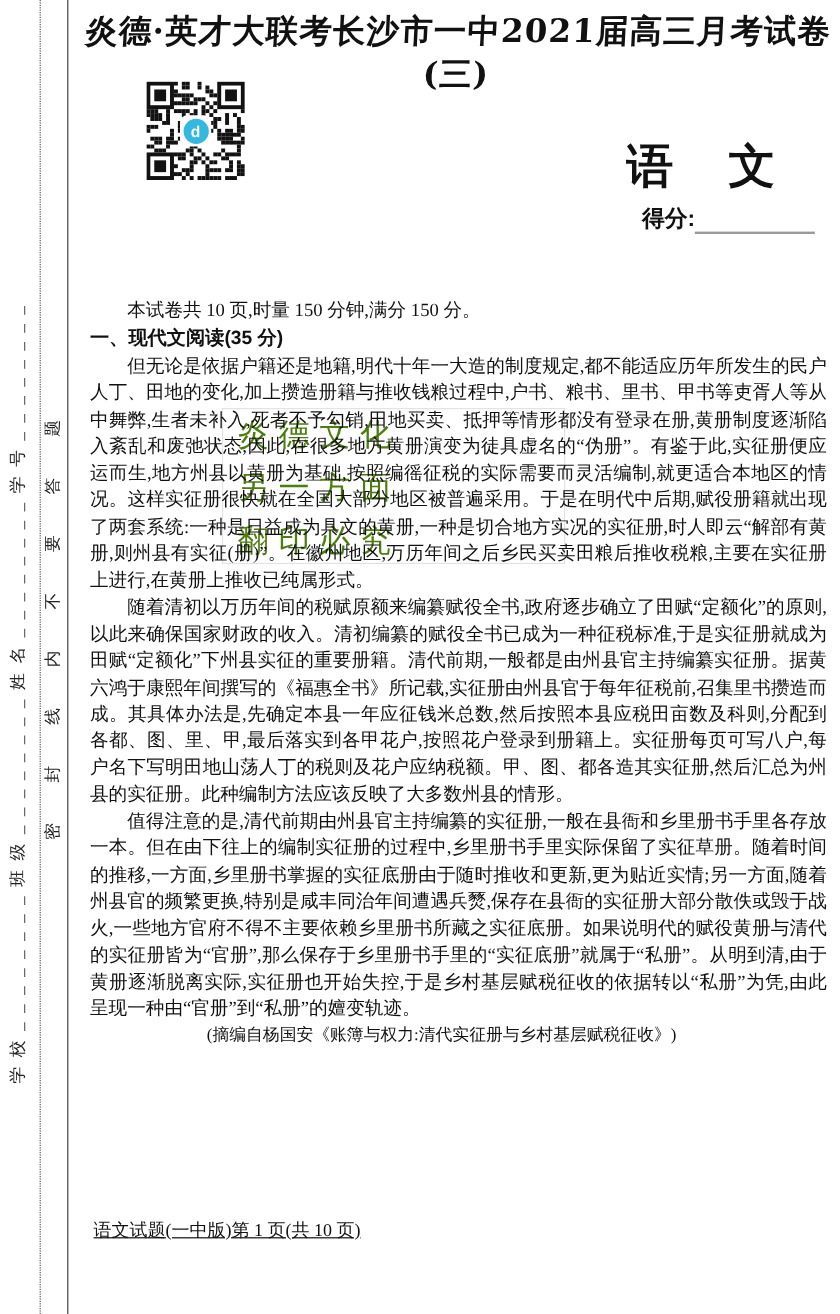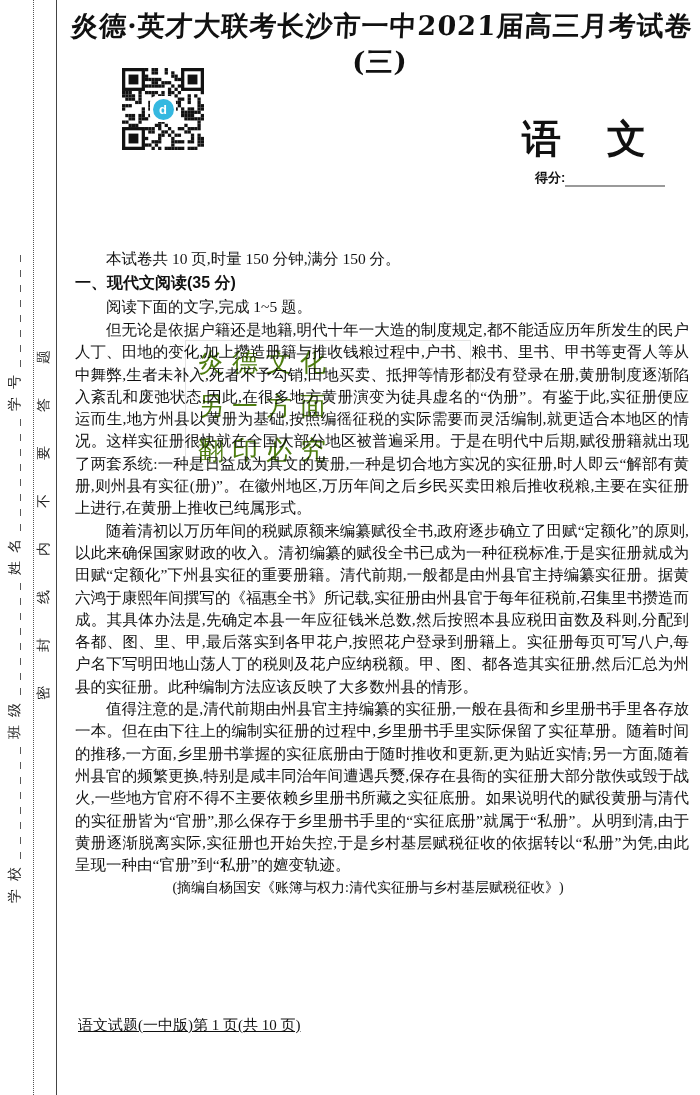--- a/index.html
+++ b/index.html
@@ -45,21 +45,21 @@
     font-family:"Liberation Sans",sans-serif;
   }
 
   
   .subject-title {
     position:absolute; left:78px; top:84px; width:614px; z-index:2;
     text-align:right; font-size:39px; font-weight:bold;
     font-family:"Liberation Sans","DejaVu Sans",sans-serif;
     letter-spacing:46px; text-indent:46px;margin-top:28px;
   }
-  .score-row { position:absolute; left:535px; top:169px; z-index:2; font-size:13px;
+  .score-row { position:absolute; left:535px; top:169px; z-index:2; font-size:19px;
     font-family:"Liberation Sans",sans-serif; font-weight:bold; }
   .score-line { display:inline-block; width:100px; height:16px; border-bottom:2px solid #9a9a9a; vertical-align:bottom; }
 
   
   .watermark {
     position:absolute; left:185px; top:340px; width:286px; height:130px; z-index:1;
     border:1px solid #e3e3e3;
   }
   .watermark div {
     width:160px; text-align:center; color:#4d7c0f; font-size:26px;
@@ -314,21 +314,20 @@
 
 <div class="watermark">
   <div>炎德文化</div>
   <div>另一方面</div>
   <div>翻印必究</div>
 </div>
 
 <div class="content">
   <div class="exam-info">本试卷共 10 页,时量 150 分钟,满分 150 分。</div>
   <div class="section-title">一、现代文阅读(35 分)</div>
-  <div class="instruction">阅读下面的文字,完成 1~5 题。</div>
   <div class="passage">
     <p class="indent">但无论是依据户籍还是地籍,明代十年一大造的制度规定,都不能适应历年所发生的民户人丁、田地的变化,加上攒造册籍与推收钱粮过程中,户书、粮书、里书、甲书等吏胥人等从中舞弊,生者未补入,死者不予勾销,田地买卖、抵押等情形都没有登录在册,黄册制度逐渐陷入紊乱和废弛状态,因此,在很多地方黄册演变为徒具虚名的“伪册”。有鉴于此,实征册便应运而生,地方州县以黄册为基础,按照编徭征税的实际需要而灵活编制,就更适合本地区的情况。这样实征册很快就在全国大部分地区被普遍采用。于是在明代中后期,赋役册籍就出现了两套系统:一种是日益成为具文的黄册,一种是切合地方实况的实征册,时人即云“解部有黄册,则州县有实征(册)”。在徽州地区,万历年间之后乡民买卖田粮后推收税粮,主要在实征册上进行,在黄册上推收已纯属形式。</p>
     <p class="indent">随着清初以万历年间的税赋原额来编纂赋役全书,政府逐步确立了田赋“定额化”的原则,以此来确保国家财政的收入。清初编纂的赋役全书已成为一种征税标准,于是实征册就成为田赋“定额化”下州县实征的重要册籍。清代前期,一般都是由州县官主持编纂实征册。据黄六鸿于康熙年间撰写的《福惠全书》所记载,实征册由州县官于每年征税前,召集里书攒造而成。其具体办法是,先确定本县一年应征钱米总数,然后按照本县应税田亩数及科则,分配到各都、图、里、甲,最后落实到各甲花户,按照花户登录到册籍上。实征册每页可写八户,每户名下写明田地山荡人丁的税则及花户应纳税额。甲、图、都各造其实征册,然后汇总为州县的实征册。此种编制方法应该反映了大多数州县的情形。</p>
     <p class="indent">值得注意的是,清代前期由州县官主持编纂的实征册,一般在县衙和乡里册书手里各存放一本。但在由下往上的编制实征册的过程中,乡里册书手里实际保留了实征草册。随着时间的推移,一方面,乡里册书掌握的实征底册由于随时推收和更新,更为贴近实情;另一方面,随着州县官的频繁更换,特别是咸丰同治年间遭遇兵燹,保存在县衙的实征册大部分散佚或毁于战火,一些地方官府不得不主要依赖乡里册书所藏之实征底册。如果说明代的赋役黄册与清代的实征册皆为“官册”,那么保存于乡里册书手里的“实征底册”就属于“私册”。从明到清,由于黄册逐渐脱离实际,实征册也开始失控,于是乡村基层赋税征收的依据转以“私册”为凭,由此呈现一种由“官册”到“私册”的嬗变轨迹。</p>
   </div>
   <div class="attribution">(摘编自杨国安《账簿与权力:清代实征册与乡村基层赋税征收》)</div>
 </div>
 
 <div class="footer">语文试题(一中版)第 1 页(共 10 页)</div>
 

